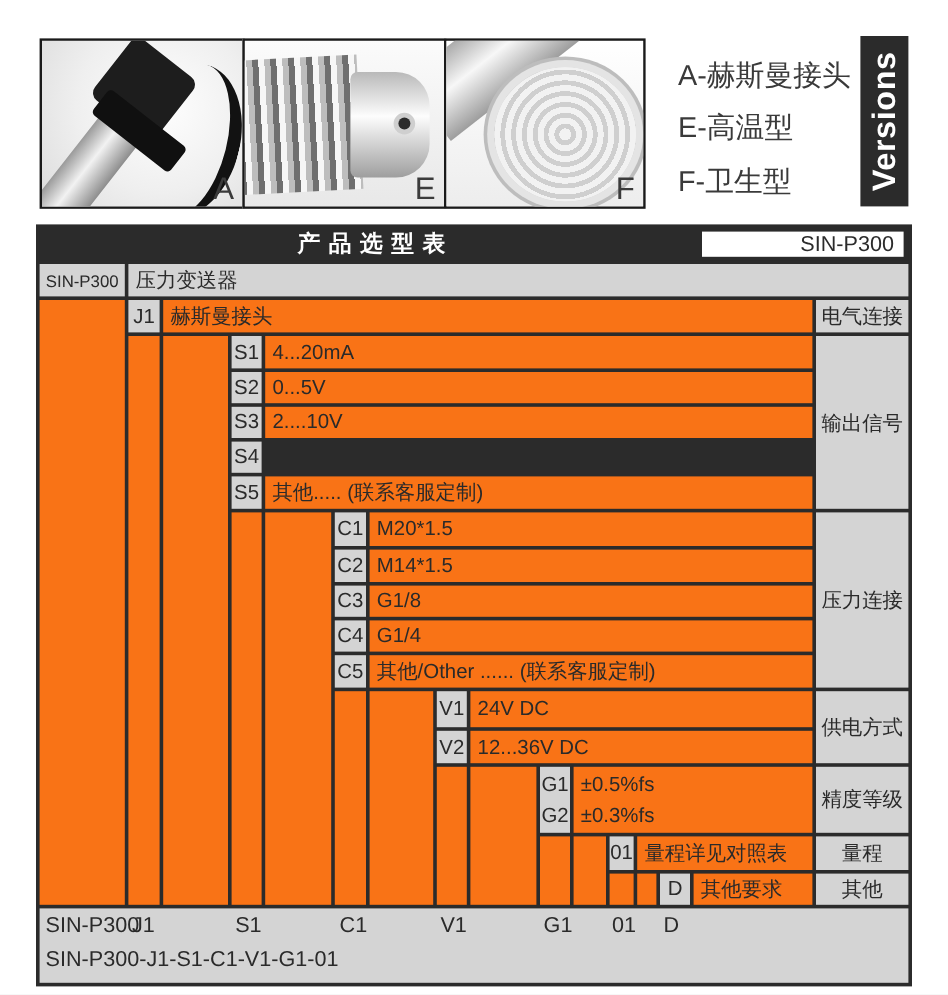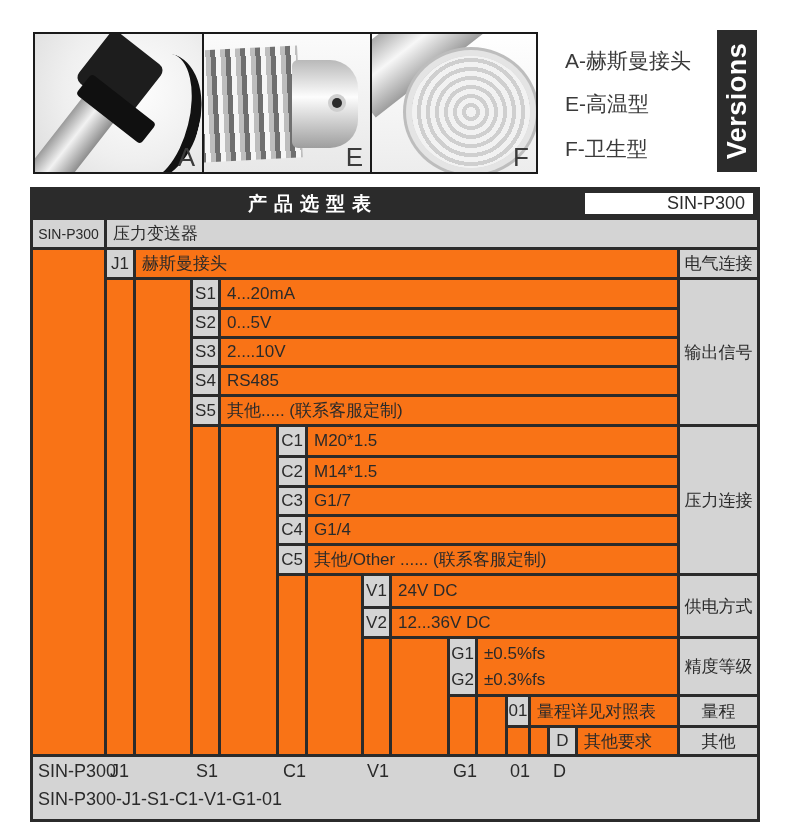--- a/index.html
+++ b/index.html
@@ -37,21 +37,21 @@
            background:#2b2b2b;box-shadow:0 0 0 4px #cfcfcf;}
 
   
   .pf-bg{position:absolute;inset:0;background:linear-gradient(180deg,#ffffff,#ededed);}
   .pf-cyl{position:absolute;left:-34px;top:-26px;width:170px;height:64px;transform:rotate(-38deg);
           background:linear-gradient(0deg,#9d9d9d,#f7f7f7 55%,#ababab);}
   .pf-face{position:absolute;right:6px;top:22px;width:118px;height:112px;border-radius:50%;
            background:repeating-radial-gradient(circle at 50% 50%,#f2f2f2 0 5px,#cfcfcf 5px 9px);
            box-shadow:0 0 0 6px #e4e4e4,0 0 0 9px #bdbdbd;}
 
-  .ver-label{position:absolute;left:565px;font-size:21px;color:#3a3a3a;white-space:nowrap;}
+  .ver-label{position:absolute;left:565px;font-size:24px;color:#3a3a3a;white-space:nowrap;}
   .ver-a{top:47px;} .ver-e{top:90px;} .ver-f{top:135px;}
 
   .ver-bar{position:absolute;left:717px;top:30px;width:40px;height:142px;background:#2b2b2b;}
   .ver-bar .txt{position:absolute;left:-51px;top:51px;width:142px;height:40px;line-height:40px;
                 text-align:center;color:#ffffff;font-size:27px;font-weight:bold;
                 transform:rotate(-90deg);letter-spacing:0.5px;}
 
   
   .table-wrap{position:absolute;left:30px;top:187px;width:724px;background:#2b2b2b;padding:3px;}
   .thead{position:relative;height:27px;background:#2b2b2b;margin-bottom:3px;}
@@ -143,31 +143,30 @@
     <div class="cell val" style="grid-area:2/3/3/16">赫斯曼接头</div>
     <div class="cell lbl" style="grid-area:2/16/3/17">电气连接</div>
 
     <div class="cell code" style="grid-area:3/4/4/5">S1</div>
     <div class="cell val" style="grid-area:3/5/4/16">4...20mA</div>
     <div class="cell code" style="grid-area:4/4/5/5">S2</div>
     <div class="cell val" style="grid-area:4/5/5/16">0...5V</div>
     <div class="cell code" style="grid-area:5/4/6/5">S3</div>
     <div class="cell val" style="grid-area:5/5/6/16">2....10V</div>
     <div class="cell code" style="grid-area:6/4/7/5">S4</div>
-    <div class="cell val" style="grid-area:6/5/7/16">RS485</div>
     <div class="cell code" style="grid-area:7/4/8/5">S5</div>
     <div class="cell lbl" style="grid-area:3/16/8/17">输出信号</div>
     <div class="cell val" style="grid-area:7/5/8/16">其他..... (联系客服定制)</div>
 
     <div class="cell code" style="grid-area:8/6/9/7">C1</div>
     <div class="cell val" style="grid-area:8/7/9/16">M20*1.5</div>
     <div class="cell code" style="grid-area:9/6/10/7">C2</div>
     <div class="cell val" style="grid-area:9/7/10/16">M14*1.5</div>
     <div class="cell code" style="grid-area:10/6/11/7">C3</div>
-    <div class="cell val" style="grid-area:10/7/11/16">G1/7</div>
+    <div class="cell val" style="grid-area:10/7/11/16">G1/8</div>
     <div class="cell code" style="grid-area:11/6/12/7">C4</div>
     <div class="cell val" style="grid-area:11/7/12/16">G1/4</div>
     <div class="cell code" style="grid-area:12/6/13/7">C5</div>
     <div class="cell lbl" style="grid-area:8/16/13/17">压力连接</div>
     <div class="cell val" style="grid-area:12/7/13/16">其他/Other ...... (联系客服定制)</div>
 
     <div class="cell code" style="grid-area:13/8/14/9">V1</div>
     <div class="cell val" style="grid-area:13/9/14/16">24V  DC</div>
     <div class="cell code" style="grid-area:14/8/15/9">V2</div>
     <div class="cell val" style="grid-area:14/9/15/16">12...36V  DC</div>

